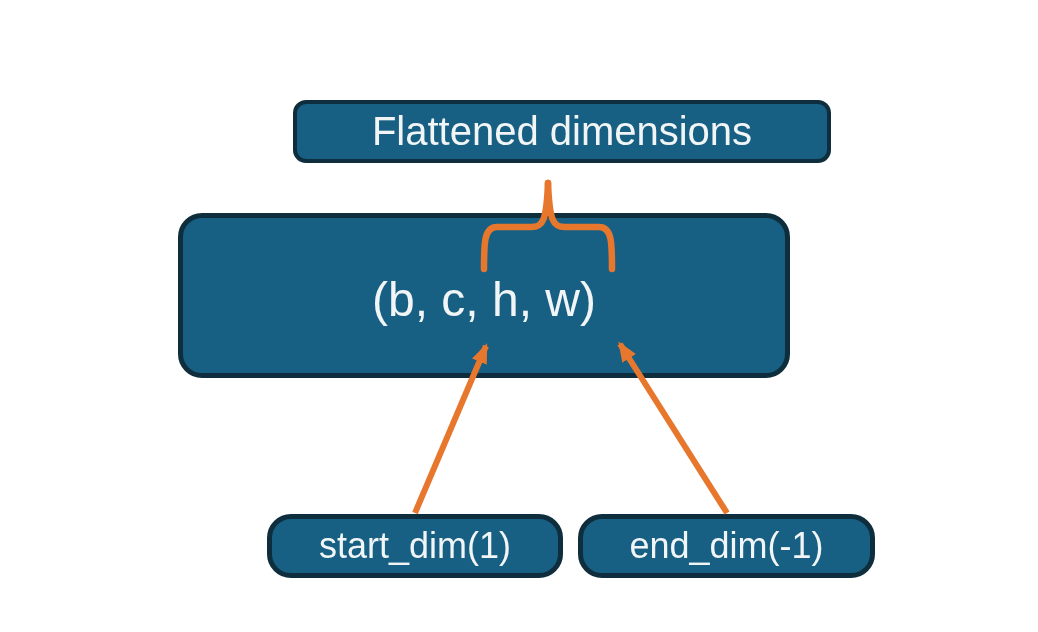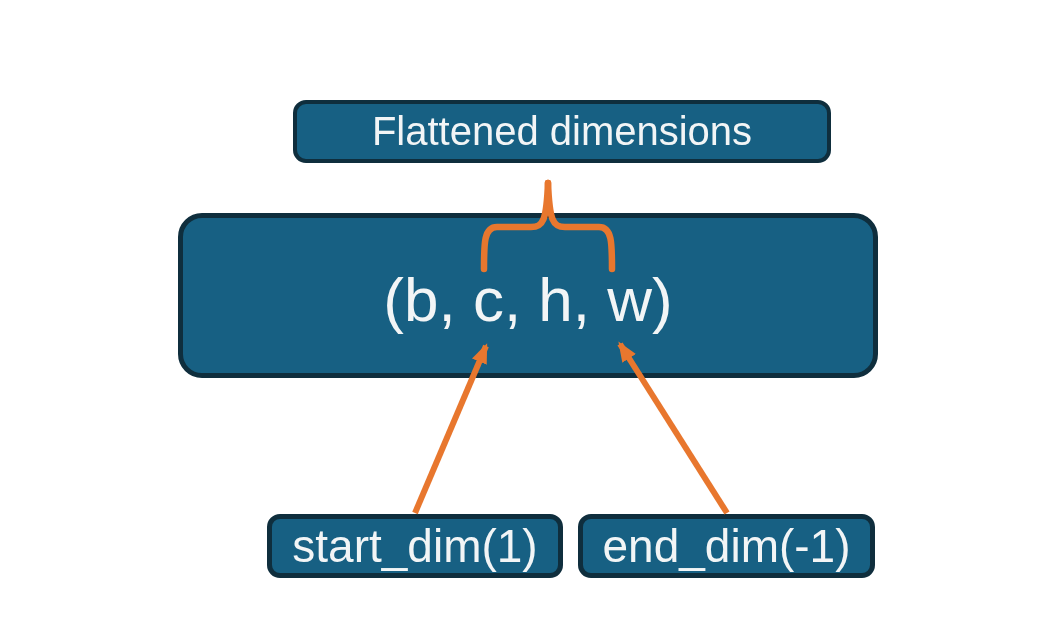--- a/index.html
+++ b/index.html
@@ -33,33 +33,33 @@
     top: 100px;
     width: 538px;
     height: 63px;
     border-radius: 13px;
     font-size: 40px;
     align-items: center;
   }
   .node-tensor {
     left: 178px;
     top: 213px;
-    width: 700px;
+    width: 612px;
     height: 165px;
     border-radius: 24px;
     border-width: 5px;
-    font-size: 62px;
+    font-size: 48px;
     padding-top: 8px;
   }
   .node-small {
     top: 514px;
     height: 64px;
-    border-radius: 13px;
+    border-radius: 24px;
     border-width: 5px;
-    font-size: 46px;
+    font-size: 36px;
   }
   .node-start {
     left: 267px;
     width: 296px;
   }
   .node-end {
     left: 578px;
     width: 297px;
   }
   .overlay {

